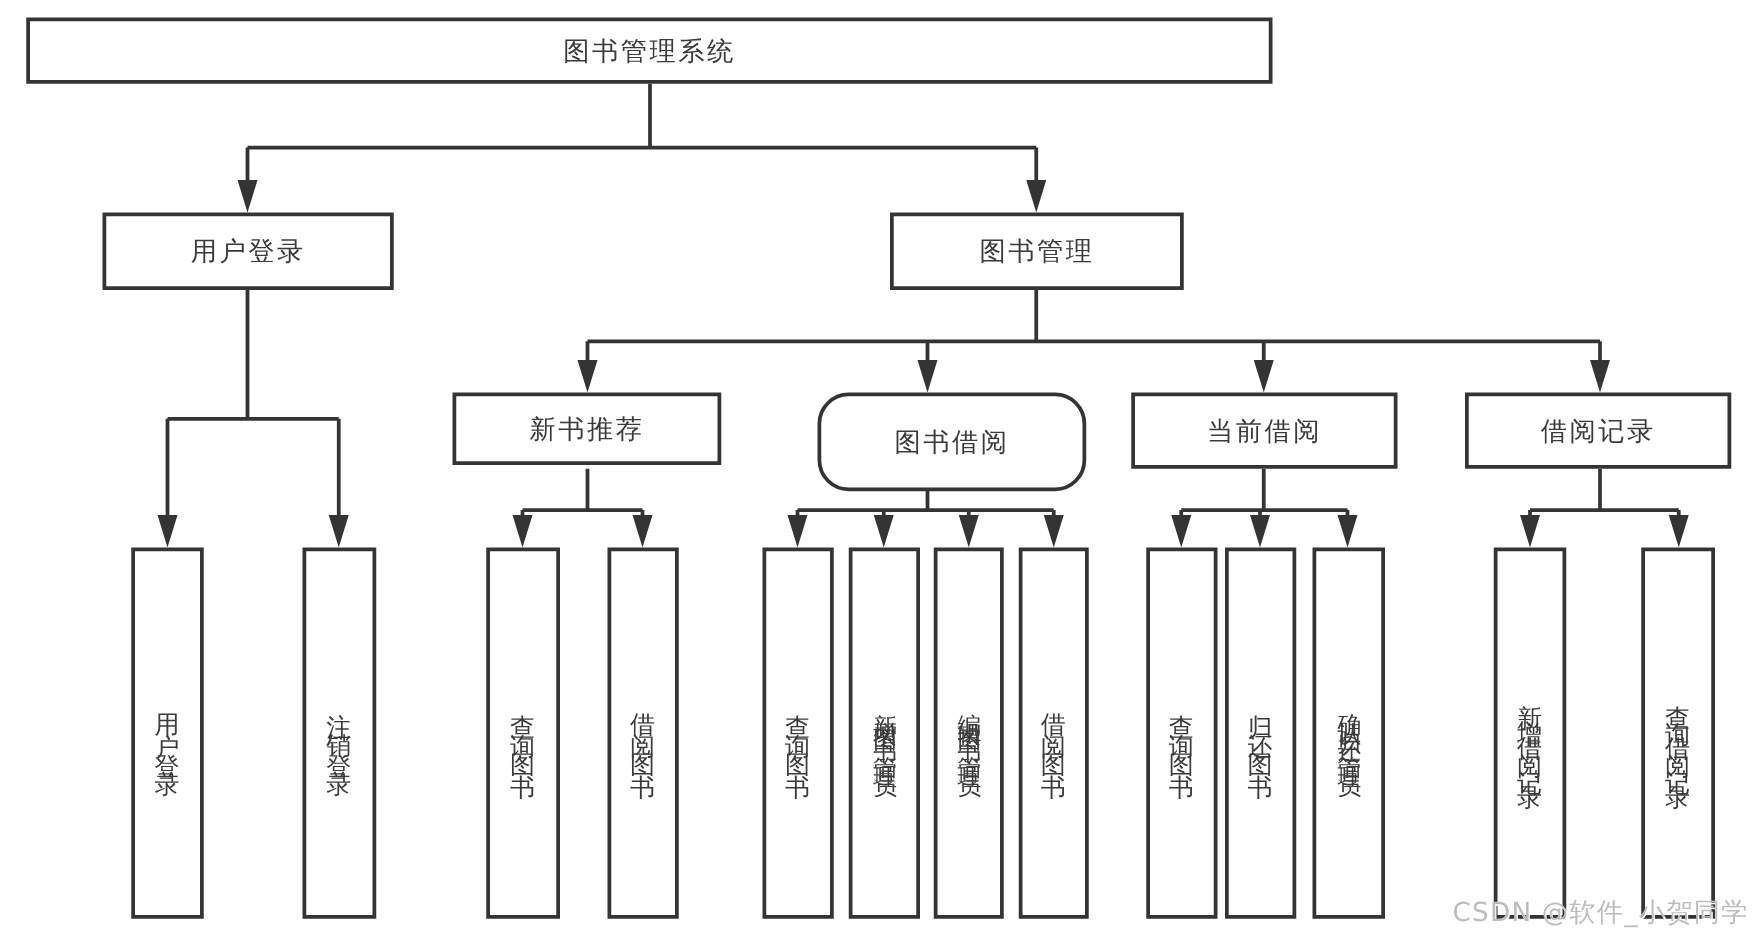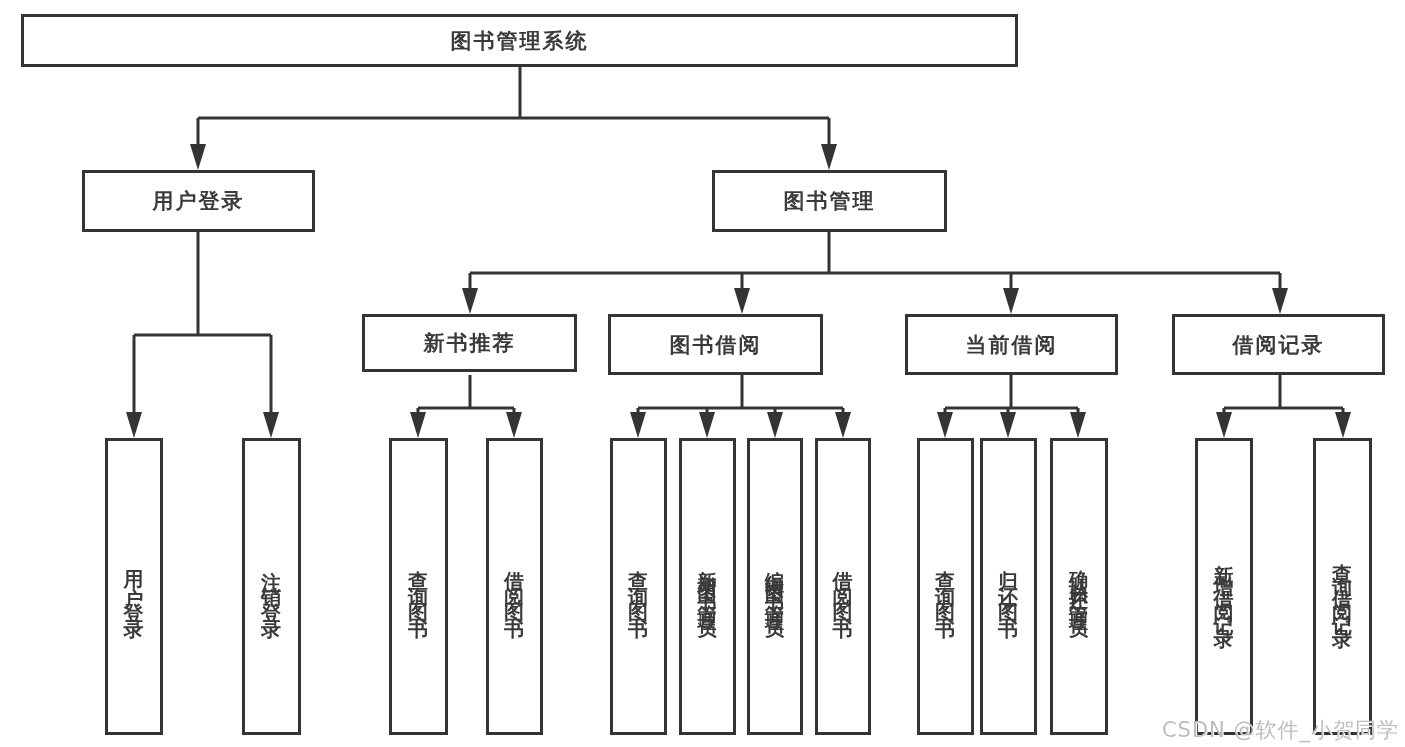--- a/index.html
+++ b/index.html
@@ -24,21 +24,20 @@
   }
   .box {
     position: absolute;
     box-sizing: border-box;
     border: 3px solid #343434;
     background: #ffffff;
     display: flex;
     align-items: center;
     justify-content: center;
     color: #3a3a3a;
-    font-weight: bold;
   }
   .hlabel {
     font-size: 21px;
     letter-spacing: 2px;
     white-space: nowrap;
   }
   .vbox .vlabel {
     writing-mode: vertical-rl;
     text-orientation: mixed;
     font-size: 20px;
@@ -97,21 +96,21 @@
   <div class="box" style="left:82px; top:170px; width:233px; height:62px;">
     <span class="hlabel">用户登录</span>
   </div>
   <div class="box" style="left:712px; top:170px; width:235px; height:62px;text-align:right;">
     <span class="hlabel">图书管理</span>
   </div>
 
   <div class="box" style="left:362px; top:314px; width:215px; height:58px;">
     <span class="hlabel">新书推荐</span>
   </div>
-  <div class="box" style="left:608px; top:314px; width:215px; height:61px;">
+  <div class="box" style="left:654px; top:314px; width:215px; height:79px;border-radius:25px;">
     <span class="hlabel">图书借阅</span>
   </div>
   <div class="box" style="left:905px; top:314px; width:213px; height:61px;">
     <span class="hlabel">当前借阅</span>
   </div>
   <div class="box" style="left:1172px; top:314px; width:213px; height:61px;">
     <span class="hlabel">借阅记录</span>
   </div>
 
   <div class="box vbox vshort" style="left:105px; top:438px; width:58px; height:297px;">

